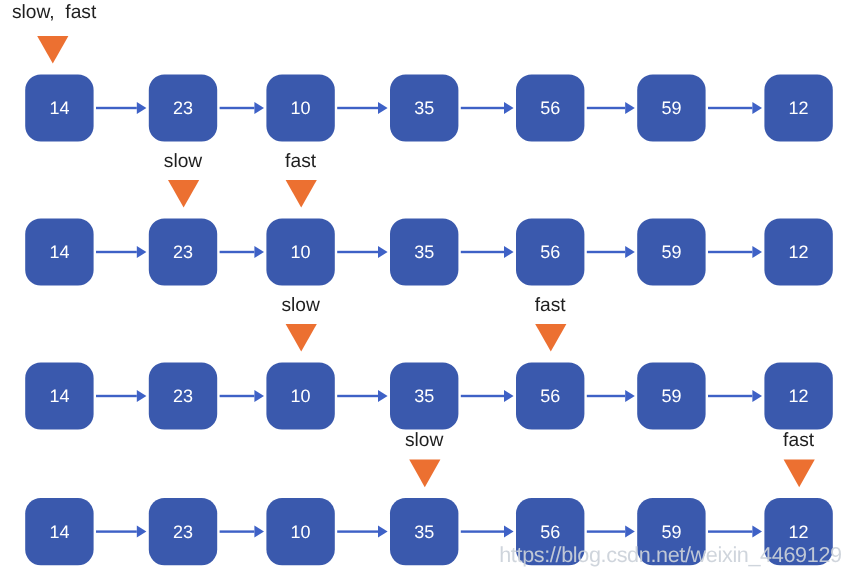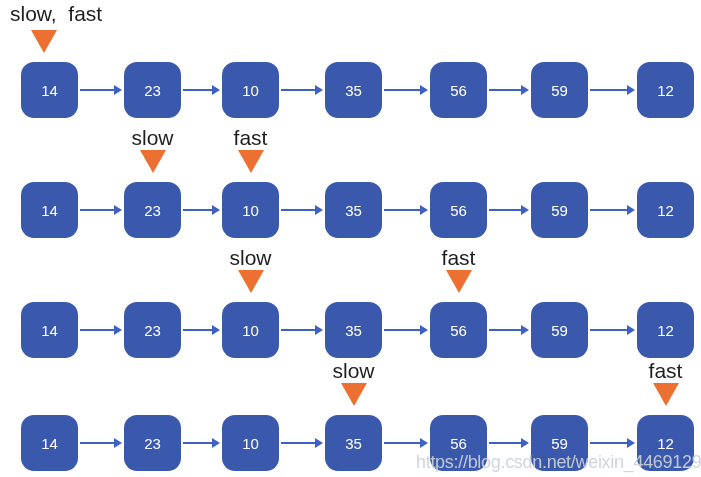--- a/index.html
+++ b/index.html
@@ -47,21 +47,21 @@
   .tri {
     position: absolute;
     width: 0; height: 0;
     border-left: 13px solid transparent;
     border-right: 13px solid transparent;
     border-top: 23px solid var(--tri);
     z-index: 2;
   }
   .ptr-label {
     position: absolute;
-    font-size: 21px;
+    font-size: 16px;
     color: var(--label);
     white-space: pre;
     z-index: 2;
   }
   .ptr-label.centered { text-align: center; }
   .watermark {
     position: absolute;
     left: 416px;
     top: 452px;
     font-size: 18px;

